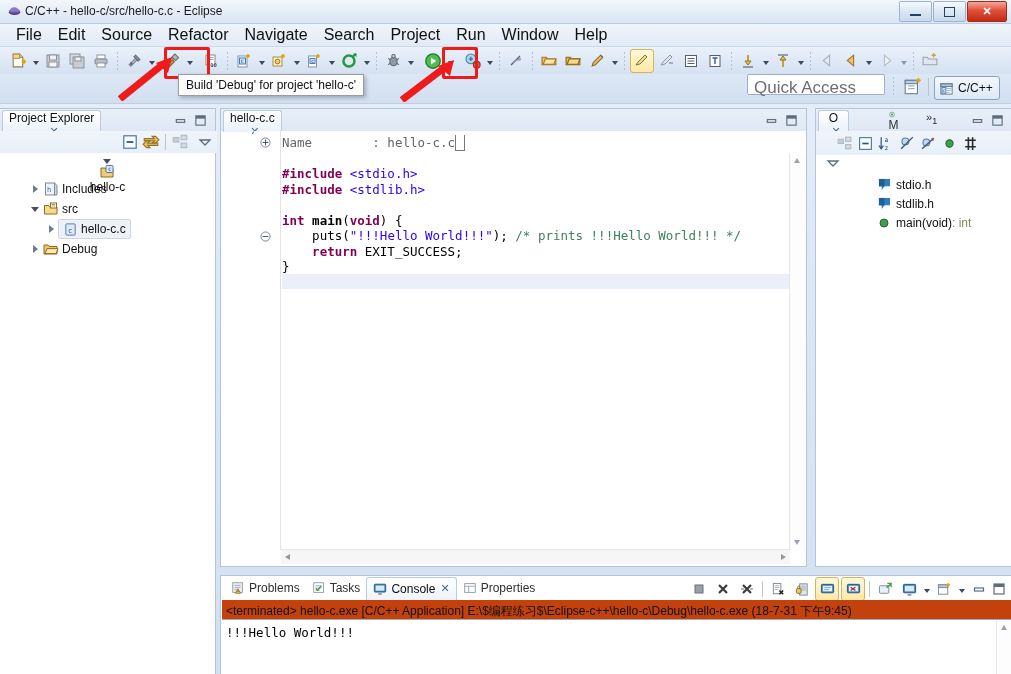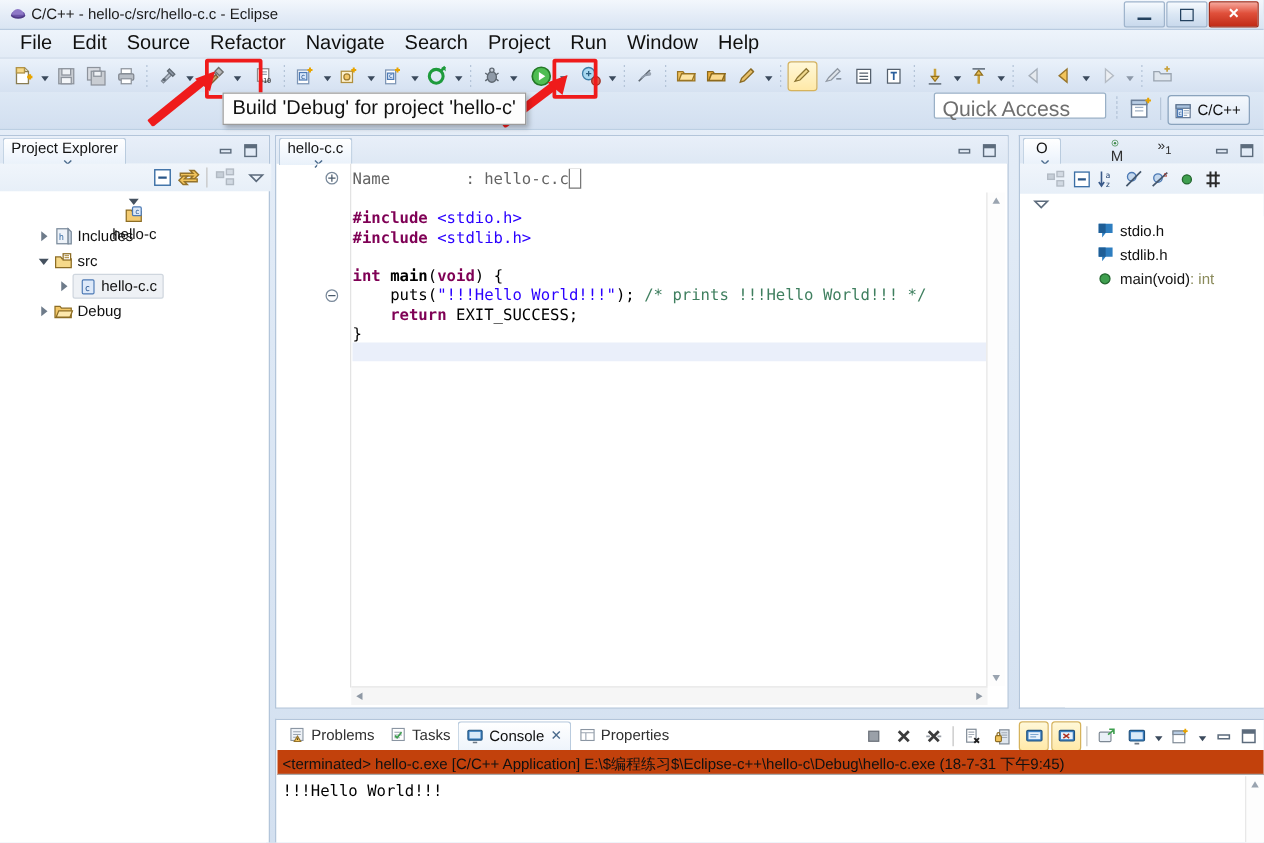--- a/index.html
+++ b/index.html
@@ -51,21 +51,21 @@
      border-top:4px solid #3b4a5c;display:block;margin-top:4px;}
   .tsep{width:1px;height:18px;margin:0 4px;
      background:repeating-linear-gradient(180deg,#b4c4d8 0 2px,transparent 2px 4px);}
   .tpressed{background:linear-gradient(180deg,#fff8d8,#ffe9a8);
      border:1px solid #d6b35c;border-radius:3px;}
 
   
   .redbox{position:absolute;border:3px solid #ef1b1b;border-radius:2px;pointer-events:none;}
   .tooltip{position:absolute;background:#fdfdfd;border:1px solid #9c9c9c;
      box-shadow:2px 2px 4px rgba(0,0,0,.25);
-     padding:3px 7px;font-size:16px;color:#111;white-space:nowrap;}
+     padding:3px 7px;font-size:12px;color:#111;white-space:nowrap;}
 
   
   .qa{position:absolute;left:747px;top:74px;width:138px;height:21px;
      background:#fff;border:1px solid #9ab0c6;border-radius:2px;
      font-size:17px;color:#6f6f6f;padding:3px 6px;box-sizing:border-box;}
   .persp-sep{position:absolute;left:893px;top:77px;width:1px;height:18px;
      background:repeating-linear-gradient(180deg,#b4c4d8 0 2px,transparent 2px 4px);}
   .persp-open{position:absolute;left:902px;top:77px;width:22px;height:20px;}
   .perspdiv{position:absolute;left:928px;top:78px;width:1px;height:18px;background:#b6c6d9;}
   .perspbtn{position:absolute;left:934px;top:76px;height:22px;

